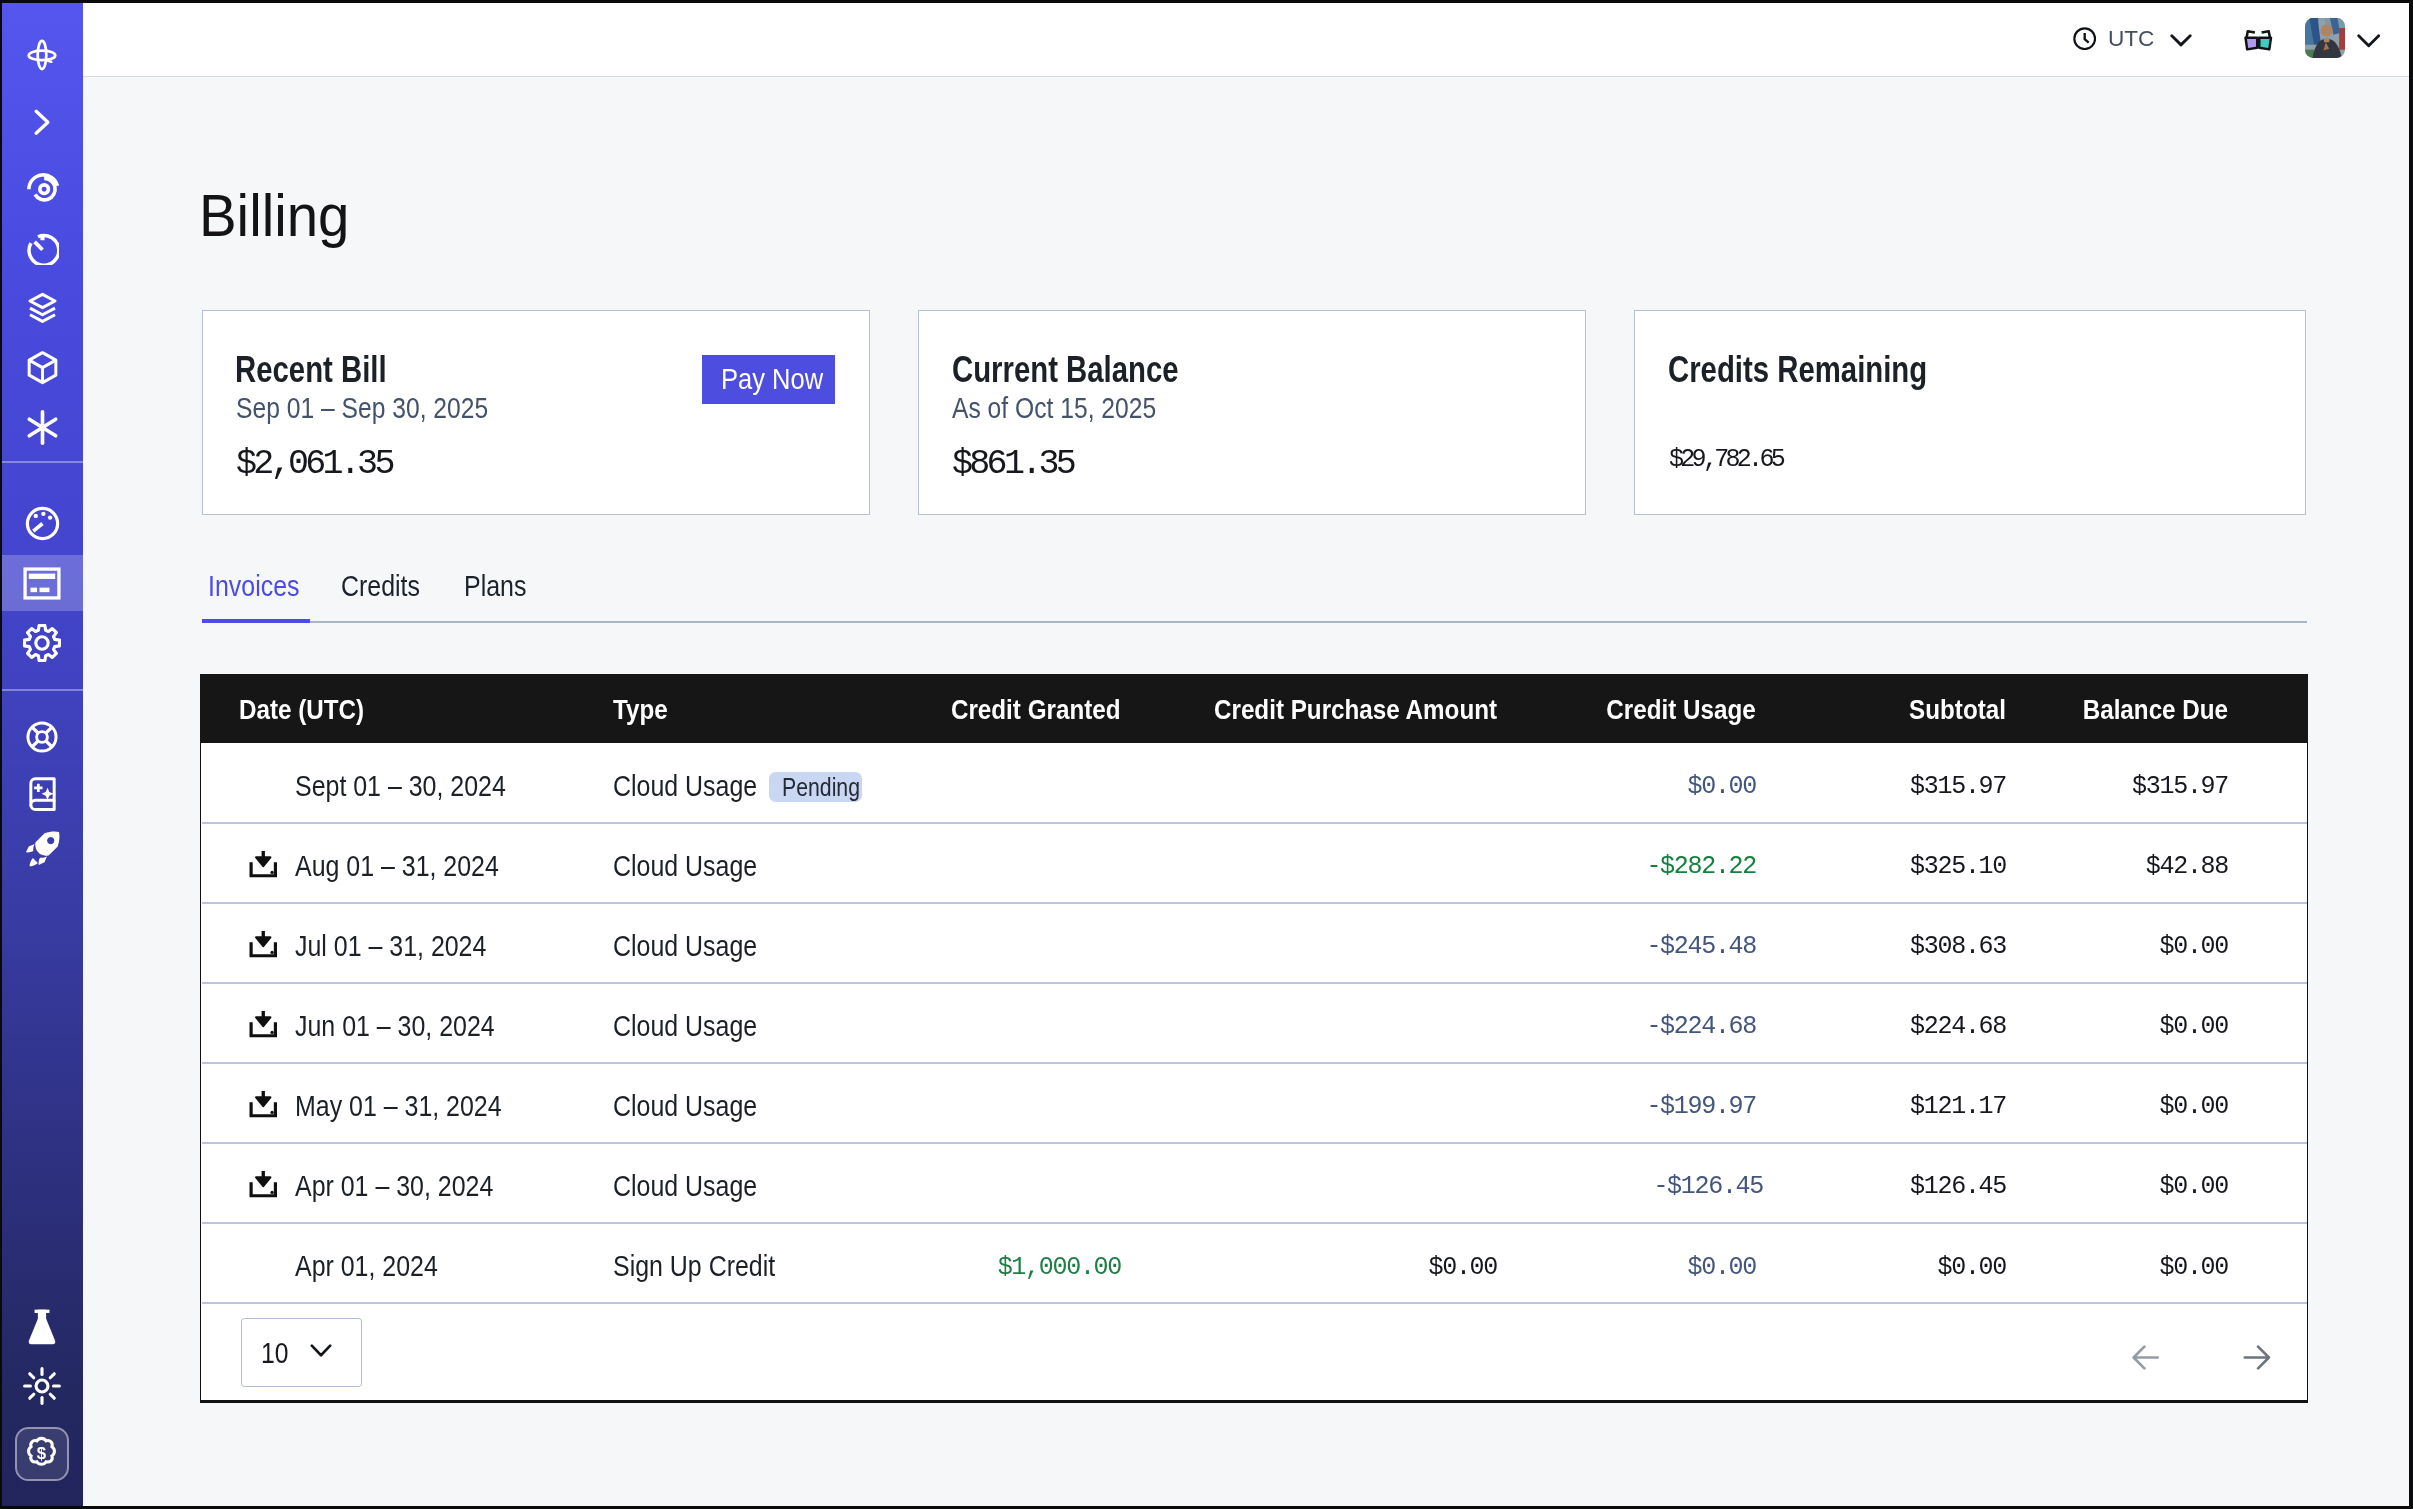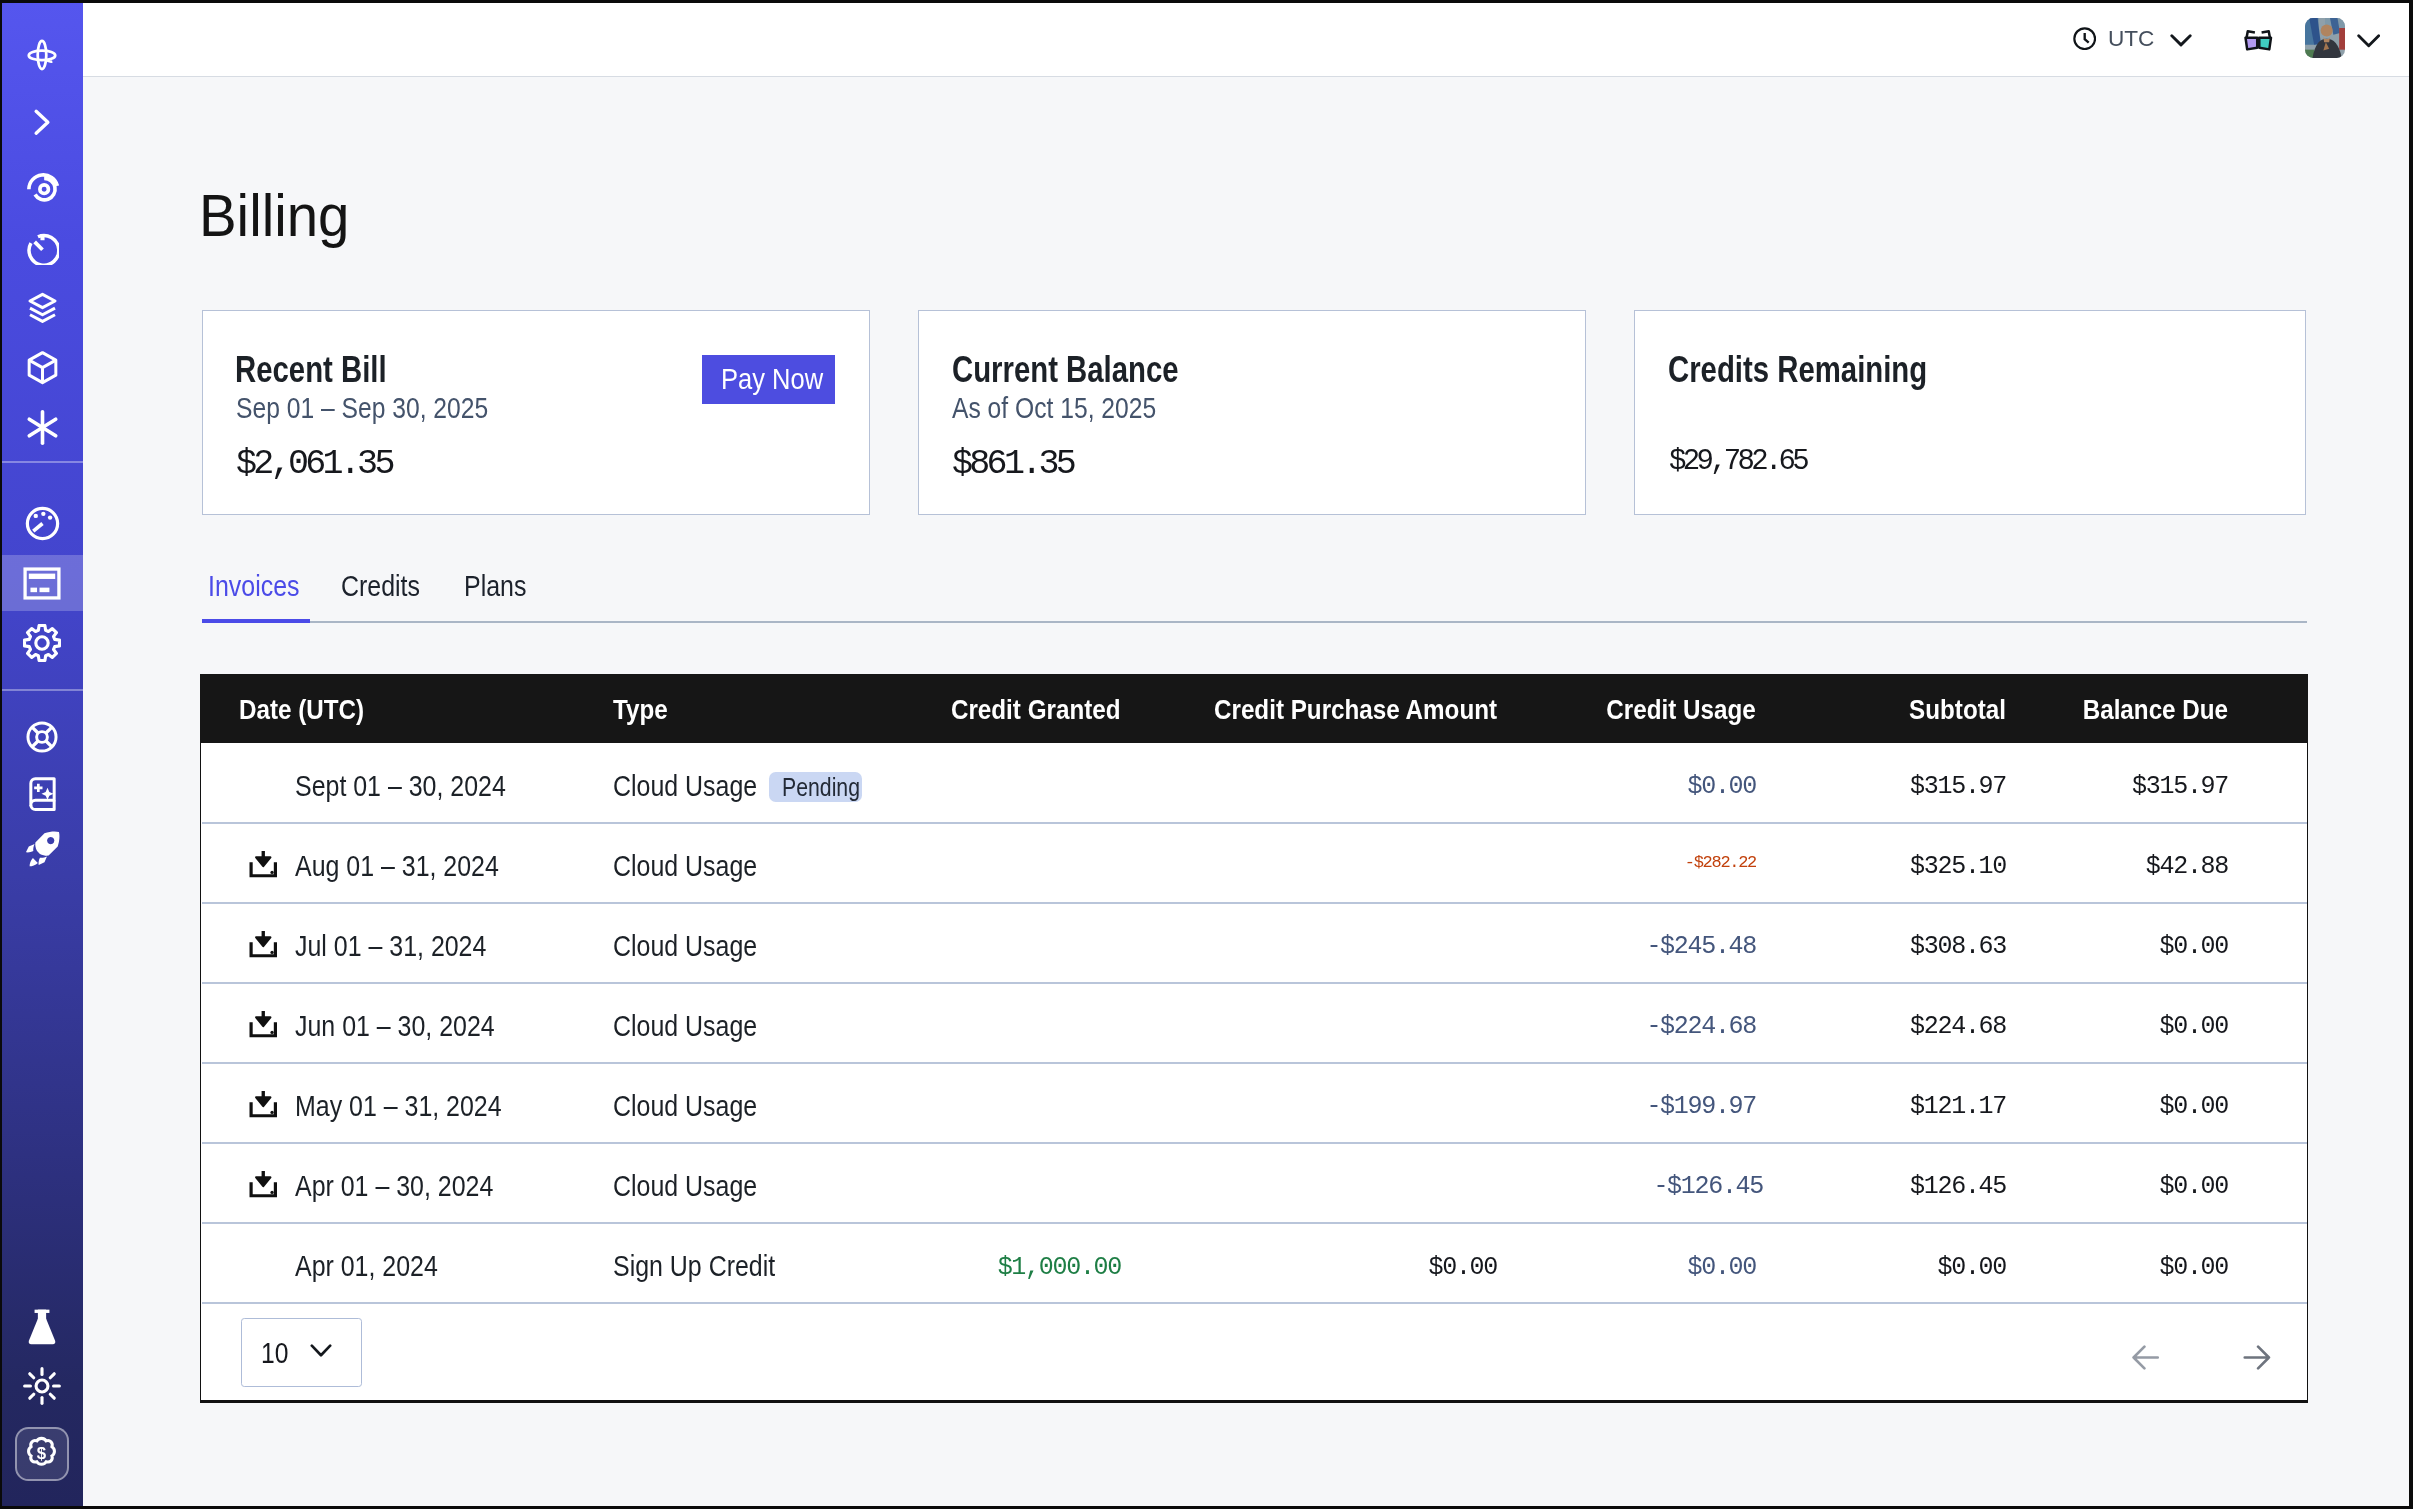--- a/index.html
+++ b/index.html
@@ -188,21 +188,21 @@
 <div class="abs" style="left:1634px; top:310px; width:672px; height:205px; background:#fff; border:1.7px solid #b6c1d7;"></div>
 <div class="t" style="left:235px; top:352px; font-size:36px; font-weight:700; color:#1c2127; transform:scaleX(0.815); ">Recent Bill</div>
 <div class="t" style="left:236px; top:394px; font-size:29px; font-weight:400; color:#44536b; transform:scaleX(0.85); ">Sep 01 – Sep 30, 2025</div>
 <div class="m" style="left:236px; top:447px; font-size:35px; letter-spacing:-3.7px; color:#16181d;">$2,061.35</div>
 <div class="abs" style="left:702px; top:355px; width:133px; height:49px; background:#4d4de0;"></div>
 <div class="t" style="left:721px; top:365px; font-size:29px; color:#fff; transform:scaleX(0.88);">Pay Now</div>
 <div class="t" style="left:952px; top:352px; font-size:36px; font-weight:700; color:#1c2127; transform:scaleX(0.815); ">Current Balance</div>
 <div class="t" style="left:952px; top:394px; font-size:29px; font-weight:400; color:#44536b; transform:scaleX(0.85); ">As of Oct 15, 2025</div>
 <div class="m" style="left:952px; top:447px; font-size:35px; letter-spacing:-3.7px; color:#16181d;">$861.35</div>
 <div class="t" style="left:1668px; top:352px; font-size:36px; font-weight:700; color:#1c2127; transform:scaleX(0.815); ">Credits Remaining</div>
-<div class="m" style="left:1669px; top:447px; font-size:29px; letter-spacing:-3.7px; color:#16181d;">$29,782.65</div>
+<div class="m" style="left:1669px; top:447px; font-size:25px; letter-spacing:-3.7px; color:#16181d;">$29,782.65</div>
 <div class="t" style="left:208px; top:572px; font-size:29px; font-weight:500; color:#4b4be8; transform:scaleX(0.86); ">Invoices</div>
 <div class="t" style="left:341px; top:572px; font-size:29px; font-weight:500; color:#1c222c; transform:scaleX(0.86); ">Credits</div>
 <div class="t" style="left:464px; top:572px; font-size:29px; font-weight:500; color:#1c222c; transform:scaleX(0.86); ">Plans</div>
 <div class="abs" style="left:202px; top:621px; width:2105px; height:1.7px; background:#aab6c6;"></div>
 <div class="abs" style="left:202px; top:619px; width:108px; height:4.2px; background:#4b4be8;"></div>
 <div class="abs" style="left:200px; top:674px; width:2108px; height:729px; background:#fff; border:1.7px solid #111; border-top:none; border-bottom-width:3.3px;"></div>
 <div class="abs" style="left:200px; top:674px; width:2108px; height:69px; background:#161616;"></div>
 <div class="t" style="left:239px; top:695px; font-size:28.5px; font-weight:700; color:#fff; transform:scaleX(0.85); ">Date (UTC)</div>
 <div class="t" style="left:613px; top:695px; font-size:28.5px; font-weight:700; color:#fff; transform:scaleX(0.85); ">Type</div>
 <div class="t" style="right:1292px; top:695px; font-size:28.5px; font-weight:700; color:#fff; transform:scaleX(0.85); transform-origin:100% 50%;">Credit Granted</div>
@@ -222,21 +222,21 @@
 <svg class="abs" style="left:249px;top:850px;" width="28.5" height="28" viewBox="0 0 34 33">
     <g stroke="#101010" fill="none">
 <path d="M17 1 V 13" stroke-width="4"></path>
 <path d="M8.5 8.5 L17 19 L25.5 8.5 Z" fill="#101010" stroke-width="2.6" stroke-linejoin="round"></path>
 <path d="M2.5 14.5 V 30.5 H 31.5 V 14.5" stroke-width="3.8"></path>
 <circle cx="27.5" cy="26.5" r="2" fill="#101010" stroke="none"></circle>
     </g>
   </svg>
 <div class="t" style="left:295px; top:852px; font-size:29px; font-weight:400; color:#1c2127; transform:scaleX(0.86); ">Aug 01 – 31, 2024</div>
 <div class="t" style="left:613px; top:852px; font-size:29px; font-weight:400; color:#1c2127; transform:scaleX(0.86); ">Cloud Usage</div>
-<div class="m" style="right:657px; top:854px; font-size:17px; letter-spacing:-1.3px; color:#c2410c;">-$282.22</div>
+<div class="m" style="right:657px; top:854px; font-size:25px; letter-spacing:-1.3px; color:#15803d;">-$282.22</div>
 <div class="m" style="right:407px; top:854px; font-size:25px; letter-spacing:-1.3px; color:#16181d;">$325.10</div>
 <div class="m" style="right:185px; top:854px; font-size:25px; letter-spacing:-1.3px; color:#16181d;">$42.88</div>
 <div class="abs" style="left:202px; top:982px; width:2105px; height:1.7px; background:#b9c5da;"></div>
 <svg class="abs" style="left:249px;top:930px;" width="28.5" height="28" viewBox="0 0 34 33">
     <g stroke="#101010" fill="none">
 <path d="M17 1 V 13" stroke-width="4"></path>
 <path d="M8.5 8.5 L17 19 L25.5 8.5 Z" fill="#101010" stroke-width="2.6" stroke-linejoin="round"></path>
 <path d="M2.5 14.5 V 30.5 H 31.5 V 14.5" stroke-width="3.8"></path>
 <circle cx="27.5" cy="26.5" r="2" fill="#101010" stroke="none"></circle>
     </g>

